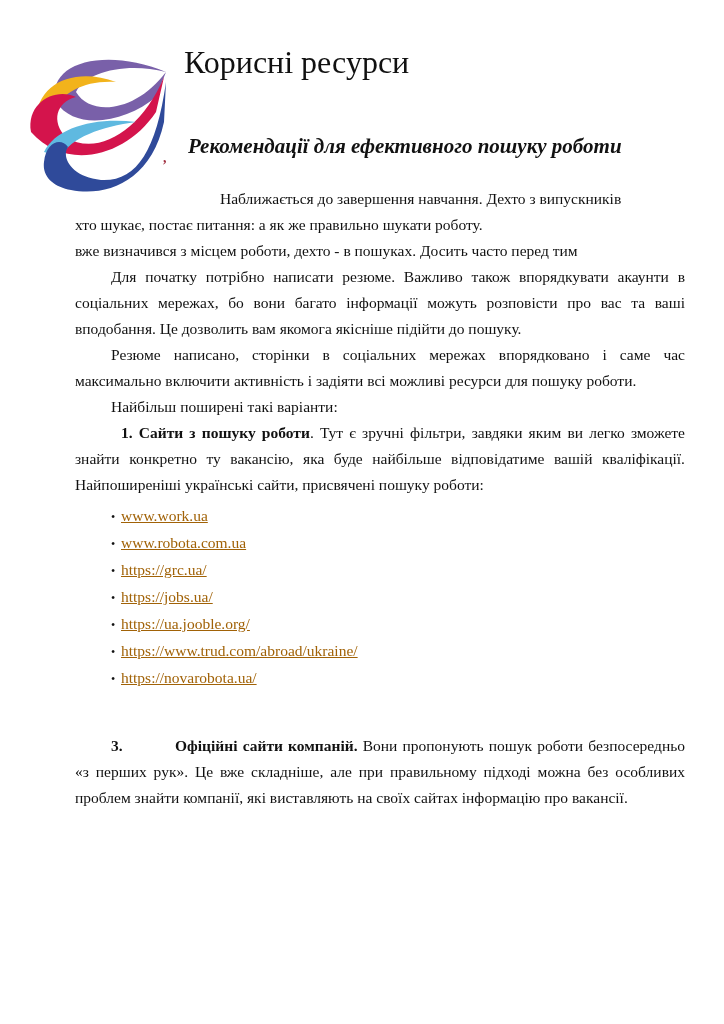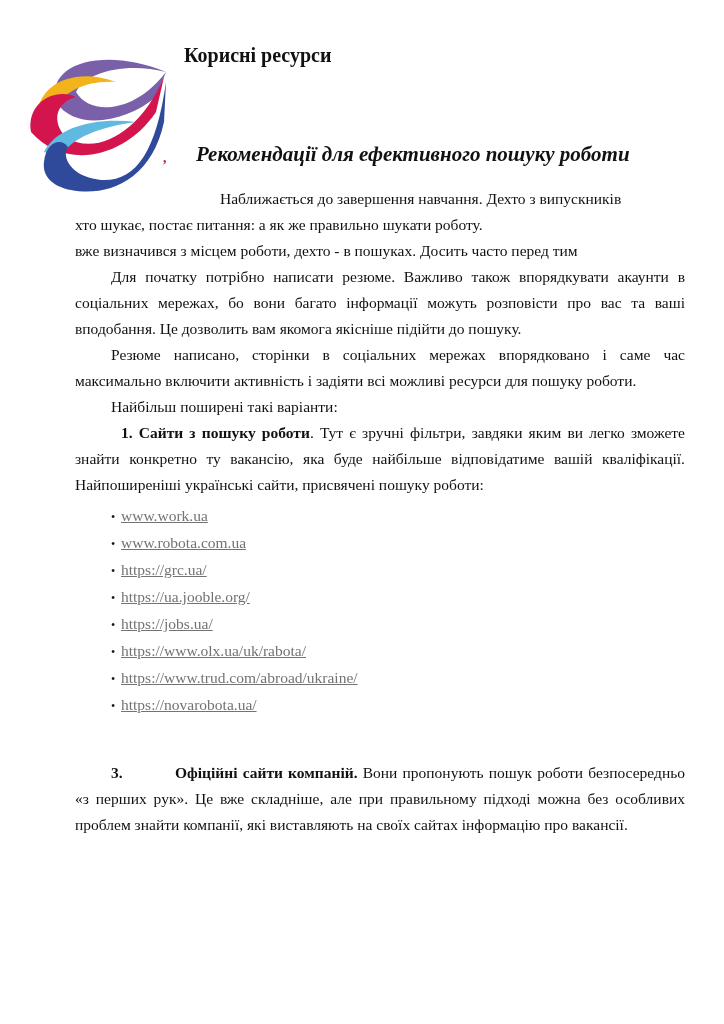--- a/index.html
+++ b/index.html
@@ -1,32 +1,32 @@
 <!DOCTYPE html>
 <html><head>
 <meta charset="utf-8">
 <style>
   html, body { margin: 0; padding: 0; background: #ffffff; }
   body { width: 724px; height: 1024px; position: relative; overflow: hidden;
          font-family: "Liberation Serif", "DejaVu Serif", serif; color: #111; }
   .logo { position: absolute; left: 16px; top: 42px; width: 156px; height: 154px; }
   .logo svg { width: 100%; height: 100%; display: block; }
   .comma { position: absolute; left: 163px; top: 150px; font-size: 14px; color: #a03040; font-weight: bold; }
-  .title { position: absolute; left: 184px; top: 44px; font-size: 20px; font-weight: bold; margin: 0; }
-  .subtitle { position: absolute; left: 184px; top: 130px; font-size: 21px; font-weight: bold; font-style: italic; margin: 12px; }
+  .title { position: absolute; left: 184px; top: 44px; font-size: 32px; font-weight: normal; margin: 0; }
+  .subtitle { position: absolute; left: 184px; top: 130px; font-size: 21px; font-weight: bold; font-style: italic; margin: 4px; }
   .content { position: absolute; left: 75px; top: 186px; width: 610px; font-size: 15.5px; line-height: 26px; }
   .content p { margin: 0; }
   .j { text-align: justify; text-indent: 36px; }
   .intro { text-indent: 145px; }
   .intro span { display: block; }
   .gap { height: 2px; }
   .links { list-style: none; margin: 4px 0 0 0; padding: 0 0 0 36px; }
   .links li { height: 27px; line-height: 27px; }
   .links li .bullet { display: inline-block; width: 10px; font-size: 12px; }
-  .links a { color: #737373; }
+  .links a { color: #a16207; }
   .numbered { text-align: justify; text-indent: 36px; }
   .num { display: inline-block; font-weight: bold; width: 54px; text-indent: 0; }
   b { font-weight: bold; margin-left: 10px; }
 </style>
 </head>
 <body>
 
 <div class="logo">
   <svg viewBox="0 0 156 154">
     <path d="M40,60 C30,20 90,5 150,30 C110,20 70,30 60,50 C75,75 120,70 150,30 L140,55 C110,80 60,90 40,60 Z" fill="#6a4fa0" opacity="0.9"></path>
@@ -49,23 +49,22 @@
   </p>
   <p class="j">Для початку потрібно написати резюме. Важливо також впорядкувати акаунти в соціальних мережах, бо вони багато інформації можуть розповісти про вас та ваші вподобання. Це дозволить вам якомога якісніше підійти до пошуку.</p>
   <p class="j">Резюме написано, сторінки в соціальних мережах впорядковано і саме час максимально включити активність і задіяти всі можливі ресурси для пошуку роботи.</p>
   <p class="j">Найбільш поширені такі варіанти:</p>
   <p class="j"><b>1. Сайти з пошуку роботи</b><span>. Тут є зручні фільтри, завдяки яким ви легко зможете знайти конкретно ту вакансію, яка буде найбільше відповідатиме вашій кваліфікації. Найпоширеніші українські сайти, присвячені пошуку роботи:</span></p>
 
   <ul class="links">
     <li><span class="bullet">•</span><a href="#">www.work.ua</a></li>
     <li><span class="bullet">•</span><a href="#">www.robota.com.ua</a></li>
     <li><span class="bullet">•</span><a href="#">https://grc.ua/</a></li>
+    <li><span class="bullet">•</span><a href="#">https://jobs.ua/</a></li>
     <li><span class="bullet">•</span><a href="#">https://ua.jooble.org/</a></li>
-    <li><span class="bullet">•</span><a href="#">https://jobs.ua/</a></li>
-    <li><span class="bullet">•</span><a href="#">https://www.olx.ua/uk/rabota/</a></li>
     <li><span class="bullet">•</span><a href="#">https://www.trud.com/abroad/ukraine/</a></li>
     <li><span class="bullet">•</span><a href="#">https://novarobota.ua/</a></li>
   </ul>
 
   <div style="height:40px"></div>
 
   <div class="gap"></div>
   <p class="numbered"><span class="num">3.</span><b>Офіційні сайти компаній.</b><span> Вони пропонують пошук роботи безпосередньо «з перших рук». Це вже складніше, але при правильному підході можна без особливих проблем знайти компанії, які виставляють на своїх сайтах інформацію про вакансії.</span></p>
   <div class="gap"></div>
 </div>

